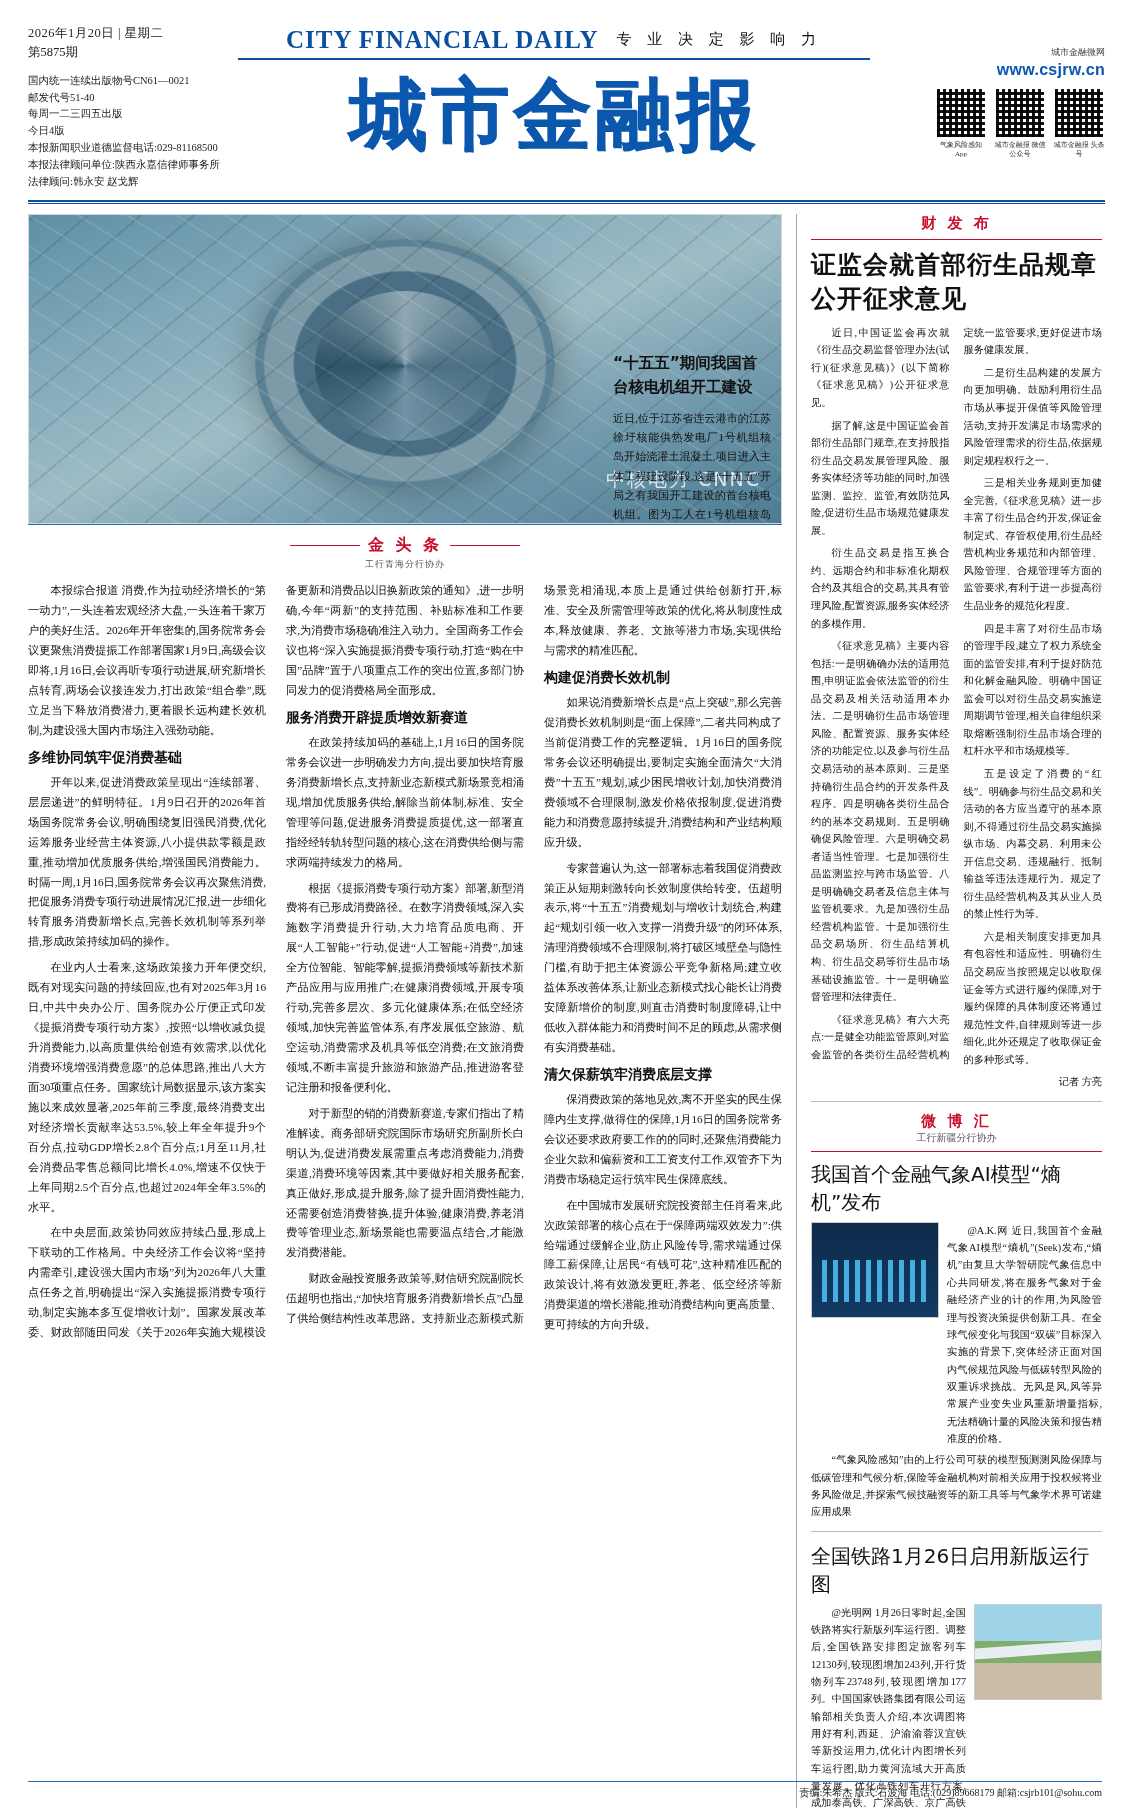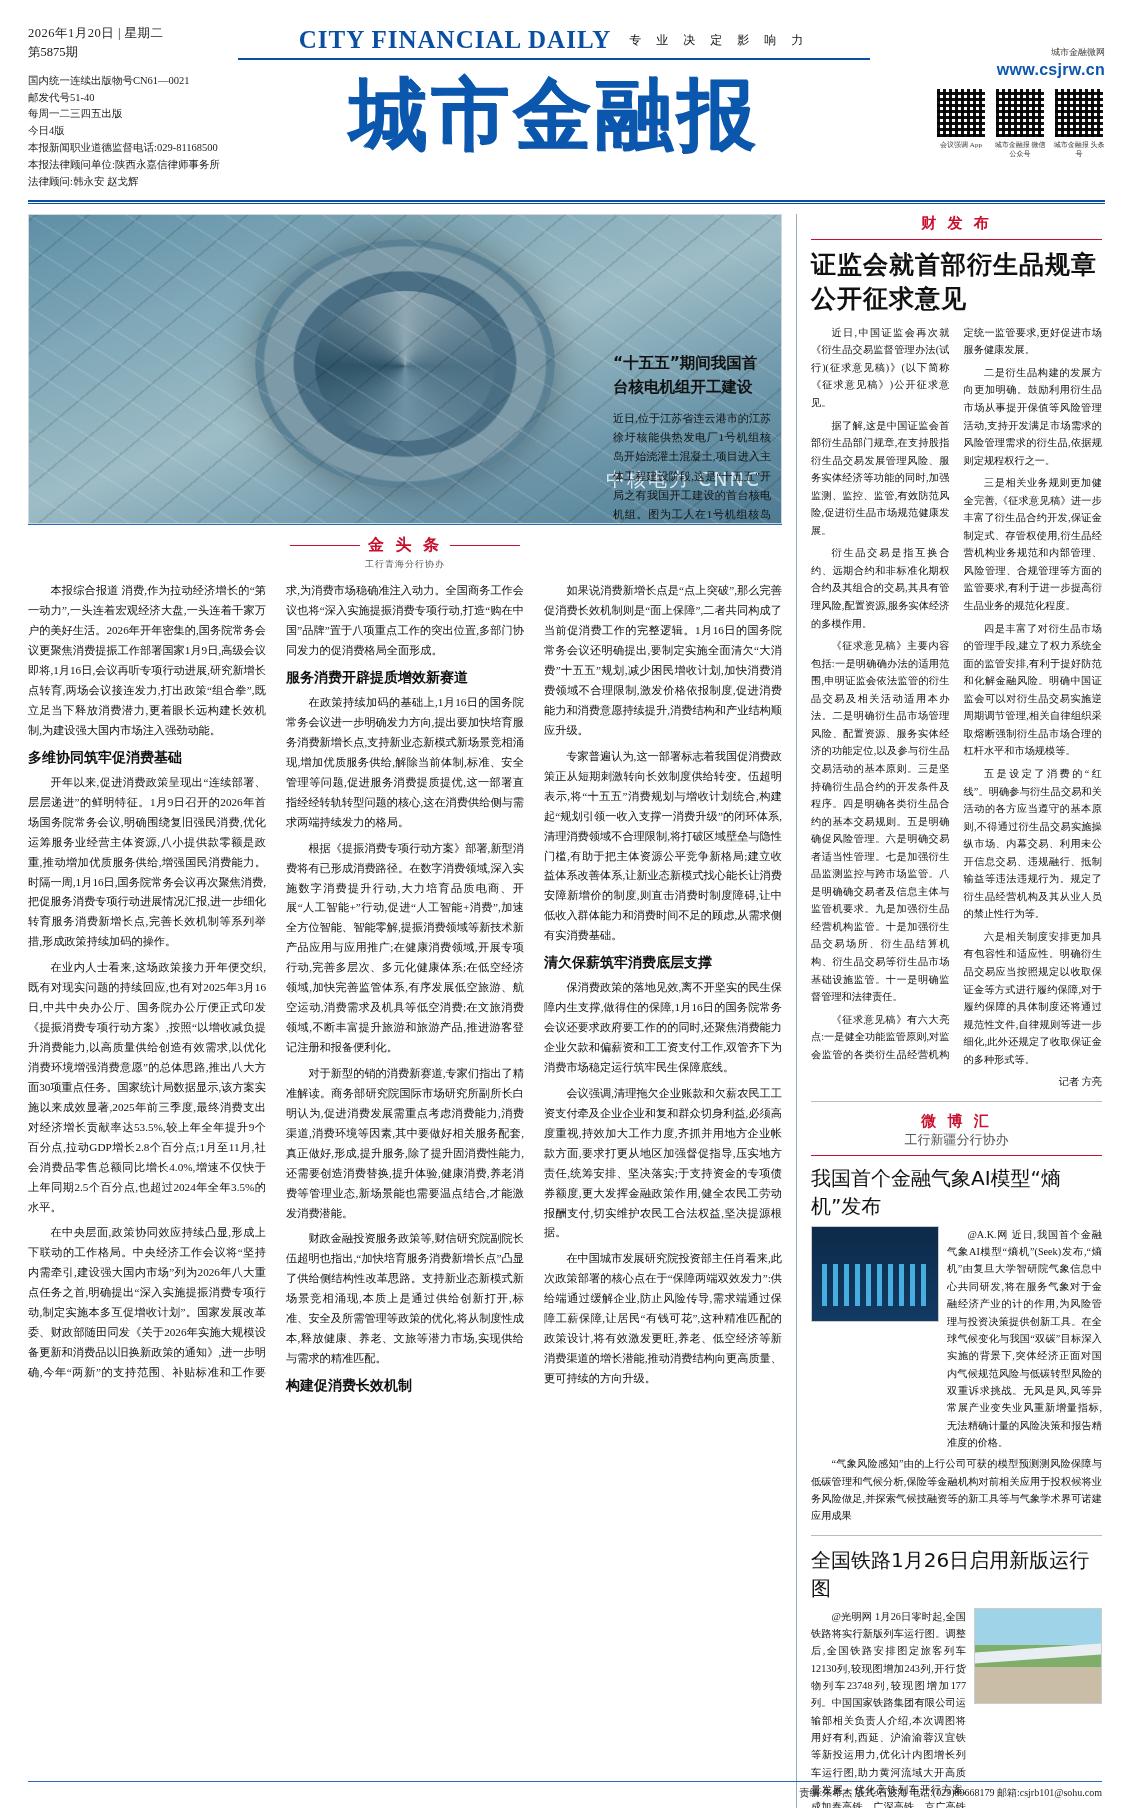--- a/index.html
+++ b/index.html
@@ -15,21 +15,21 @@
   .page { width:1130px; height:1808px; padding:24px 25px 10px 28px; position:relative; }
 
   
   .masthead-top { display:flex; align-items:flex-start; justify-content:space-between; }
   .mh-left { width:210px; font-size:11.5px; line-height:1.55; color:#222; }
   .mh-left .date-line { font-size:12.5px; letter-spacing:.5px; }
   .mh-left .issue { font-size:12.5px; margin-bottom:10px; }
   .mh-left .small { font-size:10.5px; line-height:1.6; }
   .mh-center { flex:1; text-align:center; padding-top:2px; }
   .eng-title { font-family:"Liberation Serif", serif; font-size:25px; letter-spacing:1px; color:#0a4fa0; font-weight:bold; display:inline-block; }
-  .eng-slogan { font-size:12px; letter-spacing:6px; color:#111; margin-left:14px; display:inline-block; vertical-align:4px;}
+  .eng-slogan { font-size:15px; letter-spacing:6px; color:#111; margin-left:14px; display:inline-block; vertical-align:4px;}
   .rule-blue { height:2px; background:#0a4fa0; margin:4px 0 0 0; }
   .cn-title {
     font-family:"DejaVu Sans", sans-serif;
     font-size:78px; font-weight:bold; color:#0a57ad;
     letter-spacing:4px; line-height:1.05; margin-top:14px;
     text-shadow:1px 1px 0 #0a57ad;
   }
   .mh-right { width:235px; text-align:right; padding-top:22px; }
   .mh-right .wxlabel { font-size:9px; color:#444; }
   .site { color:#0a57ad; font-size:16px; font-weight:bold; letter-spacing:.3px; margin:2px 0 8px 0; font-family:"Liberation Sans", sans-serif;}
@@ -77,21 +77,21 @@
   .k-line { display:flex; align-items:center; gap:8px; justify-content:center;}
   .k-line:before, .k-line:after { content:""; display:block; width:70px; height:1px; background:#c8102e; }
 
   .cols3 { column-count:3; column-gap:20px; column-rule:0; margin-top:10px; }
   .cols3 p { margin:0 0 6px 0; font-size:11.2px; line-height:1.78; text-align:justify; text-indent:2em; }
   .sub-h { font-family:"DejaVu Sans",sans-serif; font-size:14px; font-weight:bold; margin:8px 0 6px 0; text-indent:0; }
 
   
   .side-head { text-align:center; margin-bottom:6px; }
   .side-head .sh-t { color:#c8102e; font-family:"DejaVu Sans",sans-serif; font-weight:bold; font-size:15px; letter-spacing:3px; }
-  .side-head .sh-s { font-size:13px; color:#555; }
+  .side-head .sh-s { font-size:10px; color:#555; }
   .side-rule { border-top:1px solid #c8102e; margin:4px 0 8px 0; }
   .side-title { font-family:"DejaVu Sans",sans-serif; font-size:25px; font-weight:bold; line-height:1.35; letter-spacing:1px; margin-bottom:8px; }
   .side-body { column-count:2; column-gap:14px; }
   .side-body p { margin:0 0 5px 0; font-size:10.2px; line-height:1.72; text-align:justify; text-indent:2em; }
   .side-body p.sig { text-align:right; text-indent:0; }
   .thin-sep { border-top:1px solid #bbb; margin:10px 0; }
 
   .wb-item { margin-bottom:10px; }
   .wb-title { font-family:"DejaVu Sans",sans-serif; font-size:20px; font-weight:normal; line-height:1.4; margin-bottom:6px; }
   .wb-flex { display:flex; gap:8px; }
@@ -132,21 +132,21 @@
       <div class="rule-blue"></div>
       <div class="cn-title">城市金融报</div>
     </div>
 
     <div class="mh-right">
       <div class="wxlabel">城市金融微网</div>
       <div class="site">www.csjrw.cn</div>
       <div class="qrs">
         <div class="qr-box">
           <div class="qr"></div>
-          <div class="qr-cap">会议强调
+          <div class="qr-cap">气象风险感知
 App</div>
         </div>
         <div class="qr-box">
           <div class="qr"></div>
           <div class="qr-cap">城市金融报
 微信公众号</div>
         </div>
         <div class="qr-box">
           <div class="qr"></div>
           <div class="qr-cap">城市金融报
@@ -192,21 +192,20 @@
         <div class="sub-h">服务消费开辟提质增效新赛道</div>
         <p>在政策持续加码的基础上,1月16日的国务院常务会议进一步明确发力方向,提出要加快培育服务消费新增长点,支持新业态新模式新场景竞相涌现,增加优质服务供给,解除当前体制,标准、安全管理等问题,促进服务消费提质提优,这一部署直指经经转轨转型问题的核心,这在消费供给侧与需求两端持续发力的格局。</p>
         <p>根据《提振消费专项行动方案》部署,新型消费将有已形成消费路径。在数字消费领域,深入实施数字消费提升行动,大力培育品质电商、开展“人工智能+”行动,促进“人工智能+消费”,加速全方位智能、智能零解,提振消费领域等新技术新产品应用与应用推广;在健康消费领域,开展专项行动,完善多层次、多元化健康体系;在低空经济领域,加快完善监管体系,有序发展低空旅游、航空运动,消费需求及机具等低空消费;在文旅消费领域,不断丰富提升旅游和旅游产品,推进游客登记注册和报备便利化。</p>
         <p>对于新型的销的消费新赛道,专家们指出了精准解读。商务部研究院国际市场研究所副所长白明认为,促进消费发展需重点考虑消费能力,消费渠道,消费环境等因素,其中要做好相关服务配套,真正做好,形成,提升服务,除了提升固消费性能力,还需要创造消费替换,提升体验,健康消费,养老消费等管理业态,新场景能也需要温点结合,才能激发消费潜能。</p>
         <p>财政金融投资服务政策等,财信研究院副院长伍超明也指出,“加快培育服务消费新增长点”凸显了供给侧结构性改革思路。支持新业态新模式新场景竞相涌现,本质上是通过供给创新打开,标准、安全及所需管理等政策的优化,将从制度性成本,释放健康、养老、文旅等潜力市场,实现供给与需求的精准匹配。</p>
         <div class="sub-h">构建促消费长效机制</div>
         <p>如果说消费新增长点是“点上突破”,那么完善促消费长效机制则是“面上保障”,二者共同构成了当前促消费工作的完整逻辑。1月16日的国务院常务会议还明确提出,要制定实施全面清欠“大消费”十五五”规划,减少困民增收计划,加快消费消费领域不合理限制,激发价格依报制度,促进消费能力和消费意愿持续提升,消费结构和产业结构顺应升级。</p>
         <p>专家普遍认为,这一部署标志着我国促消费政策正从短期刺激转向长效制度供给转变。伍超明表示,将“十五五”消费规划与增收计划统合,构建起“规划引领一收入支撑一消费升级”的闭环体系,清理消费领域不合理限制,将打破区域壁垒与隐性门槛,有助于把主体资源公平竞争新格局;建立收益体系改善体系,让新业态新模式找心能长让消费安障新增价的制度,则直击消费时制度障碍,让中低收入群体能力和消费时间不足的顾虑,从需求侧有实消费基础。</p>
         <div class="sub-h">清欠保薪筑牢消费底层支撑</div>
         <p>保消费政策的落地见效,离不开坚实的民生保障内生支撑,做得住的保障,1月16日的国务院常务会议还要求政府要工作的的同时,还聚焦消费能力企业欠款和偏薪资和工工资支付工作,双管齐下为消费市场稳定运行筑牢民生保障底线。</p>
-        <p>会议强调,清理拖欠企业账款和欠薪农民工工资支付牵及企业企业和复和群众切身利益,必须高度重视,持效加大工作力度,齐抓并用地方企业帐款方面,要求打更从地区加强督促指导,压实地方责任,统筹安排、坚决落实;于支持资金的专项债券额度,更大发挥金融政策作用,健全农民工劳动报酬支付,切实维护农民工合法权益,坚决提源根据。</p>
         <p>在中国城市发展研究院投资部主任肖看来,此次政策部署的核心点在于“保障两端双效发力”:供给端通过缓解企业,防止风险传导,需求端通过保障工薪保障,让居民“有钱可花”,这种精准匹配的政策设计,将有效激发更旺,养老、低空经济等新消费渠道的增长潜能,推动消费结构向更高质量、更可持续的方向升级。</p>
       </div>
     </div>
 
     <div class="col-side">
       <div class="side-head">
         <div class="sh-t">财 发 布</div>
       </div>
       <div class="side-rule"></div>
 

